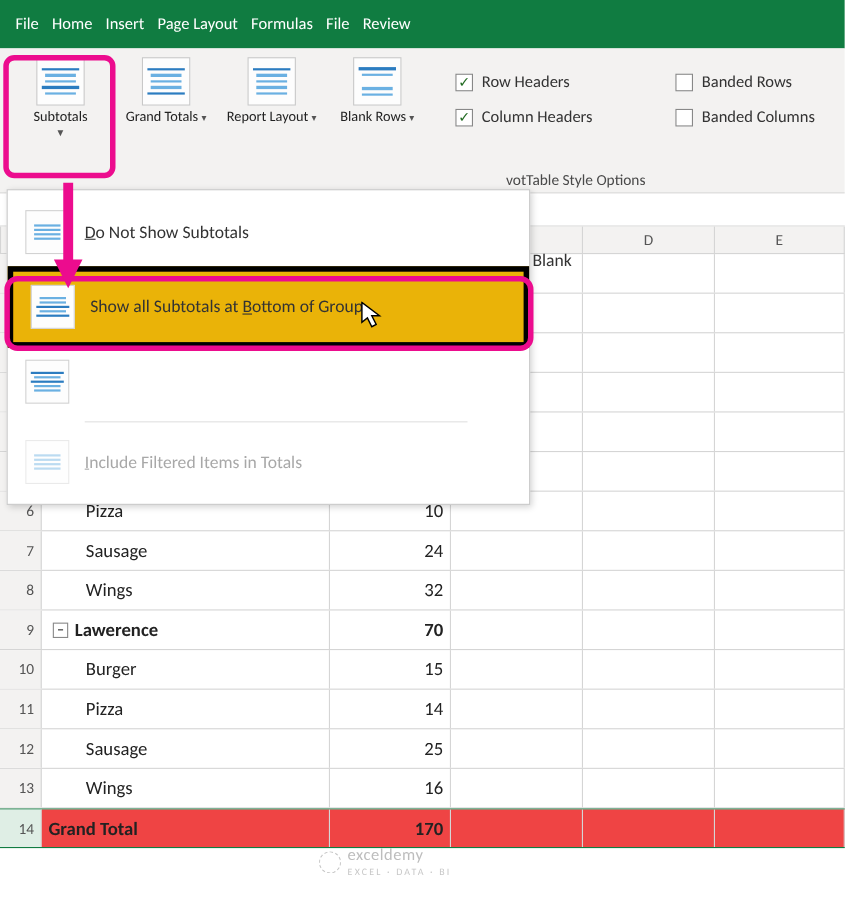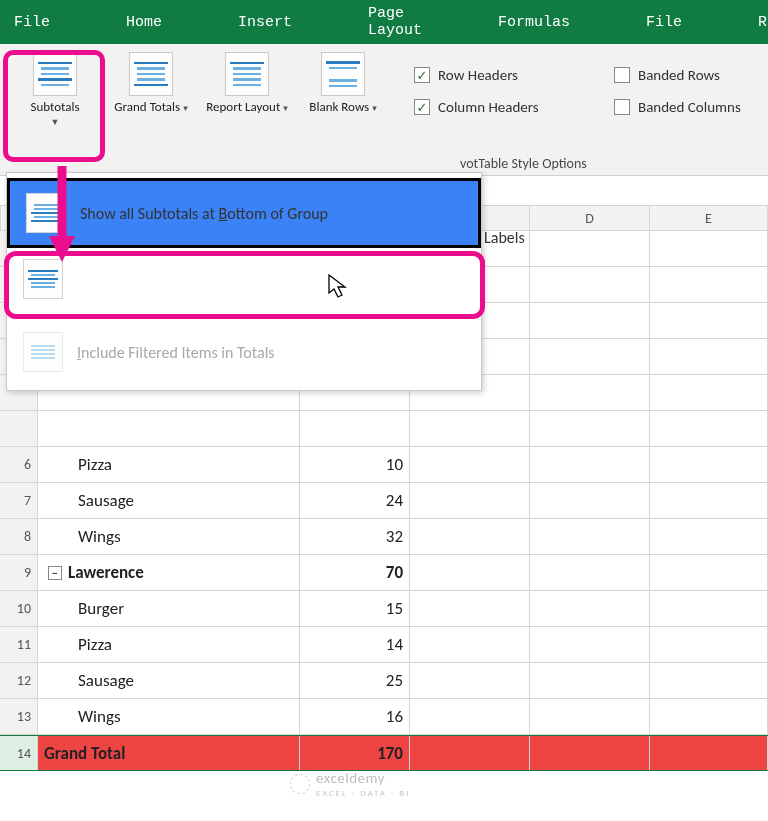--- a/index.html
+++ b/index.html
@@ -14,23 +14,22 @@
   
   .ribbon-tabs {
     background: #107c41;
     color: #fff;
     height: 44px;
     display: flex;
     align-items: stretch;
   }
   .ribbon-tab {
     display: flex; align-items: center; justify-content: center;
-    padding: 0 38px;
+    padding: 0 6px;
     font-size: 15px;
-    font-family: Liberation Mono, monospace;
   }
   .ribbon-tab:first-child { padding-left: 14px; }
   .ribbon-panel {
     background: #f3f2f1;
     border-bottom: 1px solid #d0d0d0;
     height: 132px;
     display: flex;
     position: relative;
   }
   
@@ -100,22 +99,22 @@
     z-index: 10;
     padding: 6px 0;
   }
   .dd-item {
     display: flex; align-items: center; gap: 14px;
     padding: 12px 16px;
     font-size: 16px;
     color: #333;
   }
   .dd-item.hover {
-    background: #3b82f6;
-    border: 3px solid #000000;
+    background: #eab308;
+    border: 5px solid #000000;
     margin: -1px 0;
   }
   .dd-item.disabled { color: #a8a8a8; }
   .dd-icon {
     width: 40px; height: 40px;
     background: #fdfdfd; border:1px solid #d2d2d2;
     display:flex; flex-direction:column; justify-content:center; align-items:center;
     gap:2px;
   }
   .dd-icon .ln { height:2px; width:24px; background:#6ab0e2; }
@@ -289,21 +288,21 @@
           <span class="box"></span>
           <span>Banded Columns</span>
         </label>
     </div>
   </div>
   <div class="group-title">votTable Style Options</div>
 </div>
 
 <div class="hl-subtotals"></div>
 
-<div class="partial-label">Labels</div>
+<div class="partial-label">Blank</div>
 
 <div class="grid">
   <div class="colhdr">
     <div style="width:38px;border-left:1px solid #d5d5d5"></div>
     <div style="width:262px"></div>
     <div style="width:110px"></div>
     <div class="cC">C</div>
     <div class="cD">D</div>
     <div class="cE">E</div>
   </div>
@@ -426,20 +425,29 @@
         <div class="cell cA  bold">Grand Total</div>
         <div class="cell cB bold">170</div>
         <div class="cell cC"></div>
         <div class="cell cD"></div>
         <div class="cell cE"></div>
       </div>
     </div>
 </div>
 
 <div class="dropdown">
+  <div class="dd-item">
+    <div class="dd-icon">
+        <div class="ln"></div>
+        <div class="ln"></div>
+        <div class="ln"></div>
+        <div class="ln"></div>
+      </div>
+    <span><span class="underline">D</span><span>o Not Show Subtotals</span></span>
+  </div>
   <div class="dd-item hover">
     <div class="dd-icon">
         <div class="ln"></div>
         <div class="ln"></div>
         <div class="ln dk"></div>
         <div class="ln"></div>
         <div class="ln dk"></div>
       </div>
     <span><span>Show all Subtotals at </span><span class="underline">B</span><span>ottom of Group</span></span>
   </div>

